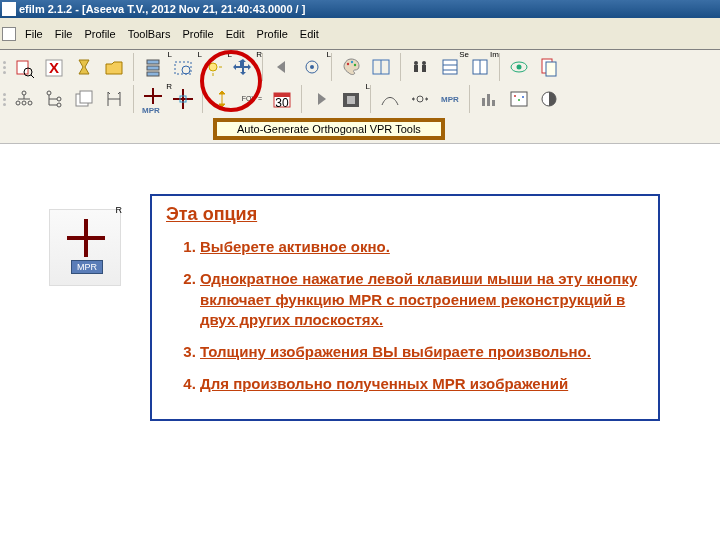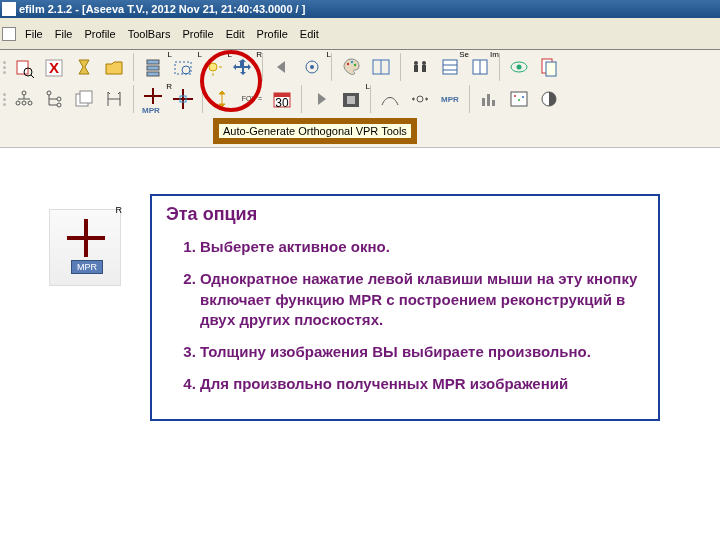--- a/index.html
+++ b/index.html
@@ -86,22 +86,22 @@
   .grip {
     width: 4px; height: 28px;
     display: flex; flex-direction: column; justify-content: center; gap:2px;
   }
   .grip span { width:3px;height:3px;border-radius:50%;background:#bbb; }
   .tooltip-bar {
     display: inline-block;
     margin-left: 210px;
     margin-top: 2px;
     background: #ffffe1;
-    border: 6px solid #a16207;
-    padding: 1px 4px;
+    border: 4px solid #a16207;
+    padding: 1px 20px;
     font-size: 11px;
   }
   .circle-mark {
     position: absolute;
     left: 200px;
     top: 50px;
     width: 62px;
     height: 62px;
     border: 4px solid #cc0000;
     border-radius: 50%;
@@ -109,21 +109,22 @@
   }
   .instruction-box {
     position: absolute;
     left: 150px;
     top: 194px;
     width: 510px;
     border: 2px solid #1a3e9c;
     padding: 8px 0 12px 14px;
     font-family: Arial, sans-serif;
     font-size: 15px;
-    color: #701a75;
+    color: #c2410c;
+    text-decoration: underline;
   }
   .instruction-box h3 {
     margin: 0 0 10px 0;
     font-size: 18px;
   }
   .instruction-box ol {
     margin: 12px;
     padding-left: 22px;
     font-weight: bold;
   }

